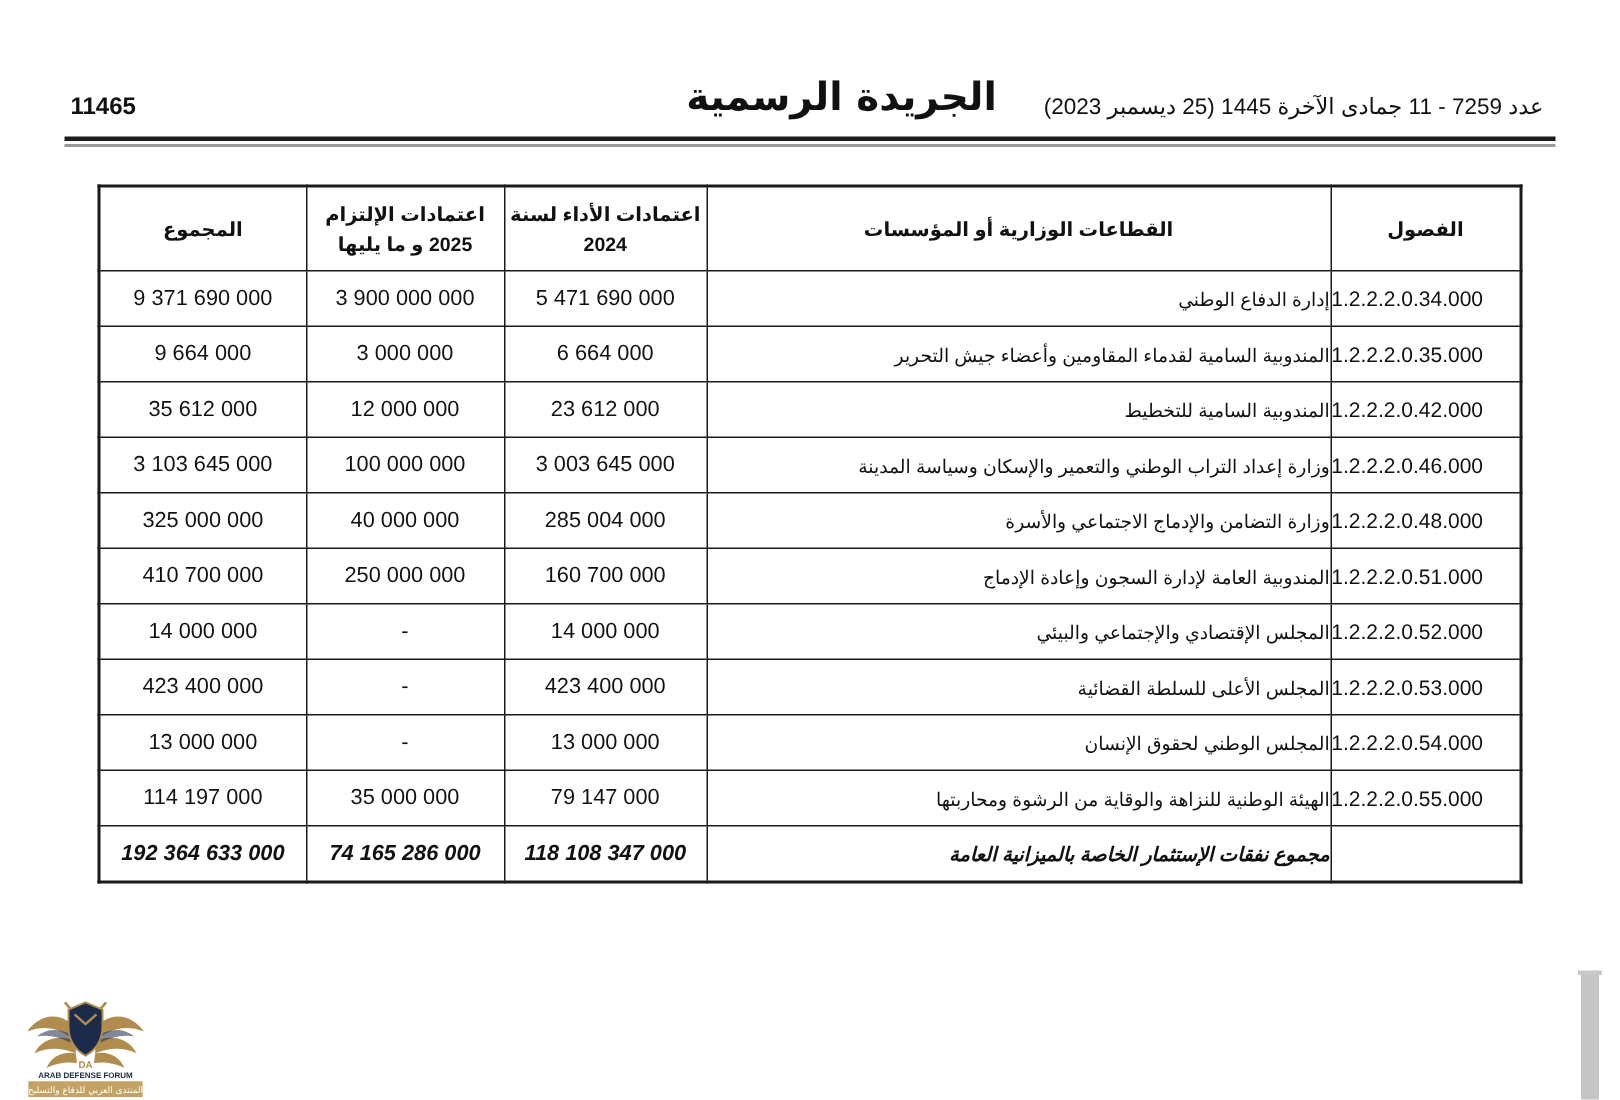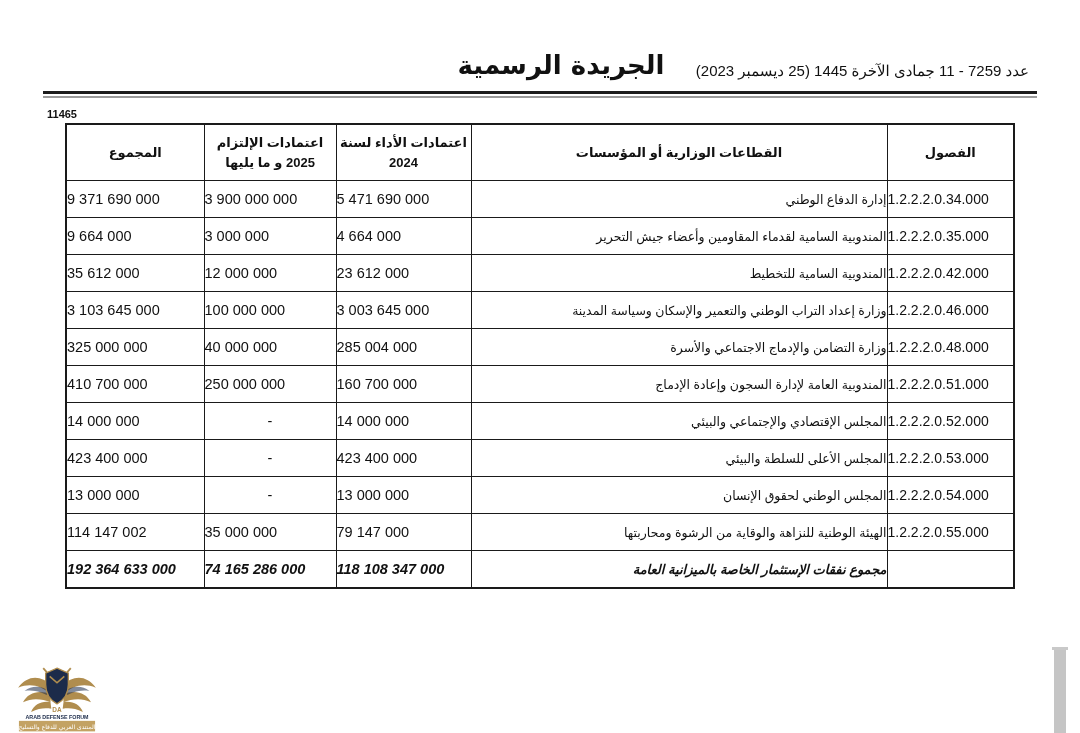--- a/index.html
+++ b/index.html
@@ -1,21 +1,21 @@
 <!DOCTYPE html>
 <html lang="ar"><head>
 <meta charset="utf-8">
 <style>
   html,body{margin:0;padding:0;}
   body{
     width:1080px;height:733px;background:#ffffff;position:relative;overflow:hidden;
     font-family:"Liberation Sans","DejaVu Sans",sans-serif;color:#111;
   }
   
-  .page-number{position:absolute;left:47px;top:63px;font-size:11px;font-weight:bold;margin-top:45px;}
+  .page-number{position:absolute;left:47px;top:63px;font-size:16px;font-weight:bold;}
   .gazette-title{
     position:absolute;left:561px;top:50px;transform:translateX(-50%);
     font-size:26px;font-weight:bold;direction:rtl;white-space:nowrap;
     font-family:"DejaVu Sans",sans-serif;
   }
   .issue-info{
     position:absolute;right:51px;top:62px;font-size:15px;direction:rtl;white-space:nowrap;
     font-family:Liberation Sans, sans-serif;
   }
   .header-rule{position:absolute;left:43px;top:91px;width:994px;}
@@ -34,21 +34,21 @@
   table.budget col.c-2025{width:132px;}
   table.budget col.c-total{width:138px;}
   table.budget td,table.budget th{
     border:1.5px solid #1a1a1a;padding:0;vertical-align:middle;overflow:hidden;
   }
   table.budget{border:2px solid #1a1a1a;}
   thead th{height:55px;font-size:13px;font-weight:bold;text-align:center;line-height:1.5;}
   tbody td{height:36px;font-size:13px;}
   td.chapter{text-align:left;direction:ltr;font-size:14px;}
   td.sector{text-align:right;padding:0 10px;font-size:12.5px;margin-top:33px;}
-  td.num{direction:ltr;text-align:left;padding-right:13px;font-size:14.5px;white-space:nowrap;}
+  td.num{direction:ltr;text-align:center;padding-right:13px;font-size:14.5px;white-space:nowrap;}
   td.num.dash{text-align:center;padding-right:0;}
   tr.total-row td{font-weight:bold;font-style:italic;}
   tr.total-row td.sector{font-size:13px;}
 
   
   .adf-logo{position:absolute;left:16px;top:652px;width:82px;height:81px;}
 
   
   .scrollbar-thumb{
     position:absolute;right:14px;top:650px;width:12px;height:83px;background:#c5c5c5;
@@ -95,21 +95,21 @@
       <tr>
     <td class="chapter">1.2.2.2.0.34.000</td>
     <td class="sector">إدارة الدفاع الوطني</td>
     <td class="num">5 471 690 000</td>
     <td class="num">3 900 000 000</td>
     <td class="num">9 371 690 000</td>
   </tr>
       <tr>
     <td class="chapter">1.2.2.2.0.35.000</td>
     <td class="sector">المندوبية السامية لقدماء المقاومين وأعضاء جيش التحرير</td>
-    <td class="num">4 664 000</td>
+    <td class="num">6 664 000</td>
     <td class="num">3 000 000</td>
     <td class="num">9 664 000</td>
   </tr>
       <tr>
     <td class="chapter">1.2.2.2.0.42.000</td>
     <td class="sector">المندوبية السامية للتخطيط</td>
     <td class="num">23 612 000</td>
     <td class="num">12 000 000</td>
     <td class="num">35 612 000</td>
   </tr>
@@ -136,38 +136,38 @@
   </tr>
       <tr>
     <td class="chapter">1.2.2.2.0.52.000</td>
     <td class="sector">المجلس الإقتصادي والإجتماعي والبيئي</td>
     <td class="num">14 000 000</td>
     <td class="num dash">-</td>
     <td class="num">14 000 000</td>
   </tr>
       <tr>
     <td class="chapter">1.2.2.2.0.53.000</td>
-    <td class="sector">المجلس الأعلى للسلطة والبيئي</td>
+    <td class="sector">المجلس الأعلى للسلطة القضائية</td>
     <td class="num">423 400 000</td>
     <td class="num dash">-</td>
     <td class="num">423 400 000</td>
   </tr>
       <tr>
     <td class="chapter">1.2.2.2.0.54.000</td>
     <td class="sector">المجلس الوطني لحقوق الإنسان</td>
     <td class="num">13 000 000</td>
     <td class="num dash">-</td>
     <td class="num">13 000 000</td>
   </tr>
       <tr>
     <td class="chapter">1.2.2.2.0.55.000</td>
     <td class="sector">الهيئة الوطنية للنزاهة والوقاية من الرشوة ومحاربتها</td>
     <td class="num">79 147 000</td>
     <td class="num">35 000 000</td>
-    <td class="num">114 147 002</td>
+    <td class="num">114 197 000</td>
   </tr>
     </tbody>
   <tbody>
     <tr class="total-row">
       <td class="chapter"></td>
       <td class="sector">مجموع نفقات الإستثمار الخاصة بالميزانية العامة</td>
       <td class="num">118 108 347 000</td>
       <td class="num">74 165 286 000</td>
       <td class="num">192 364 633 000</td>
     </tr>

